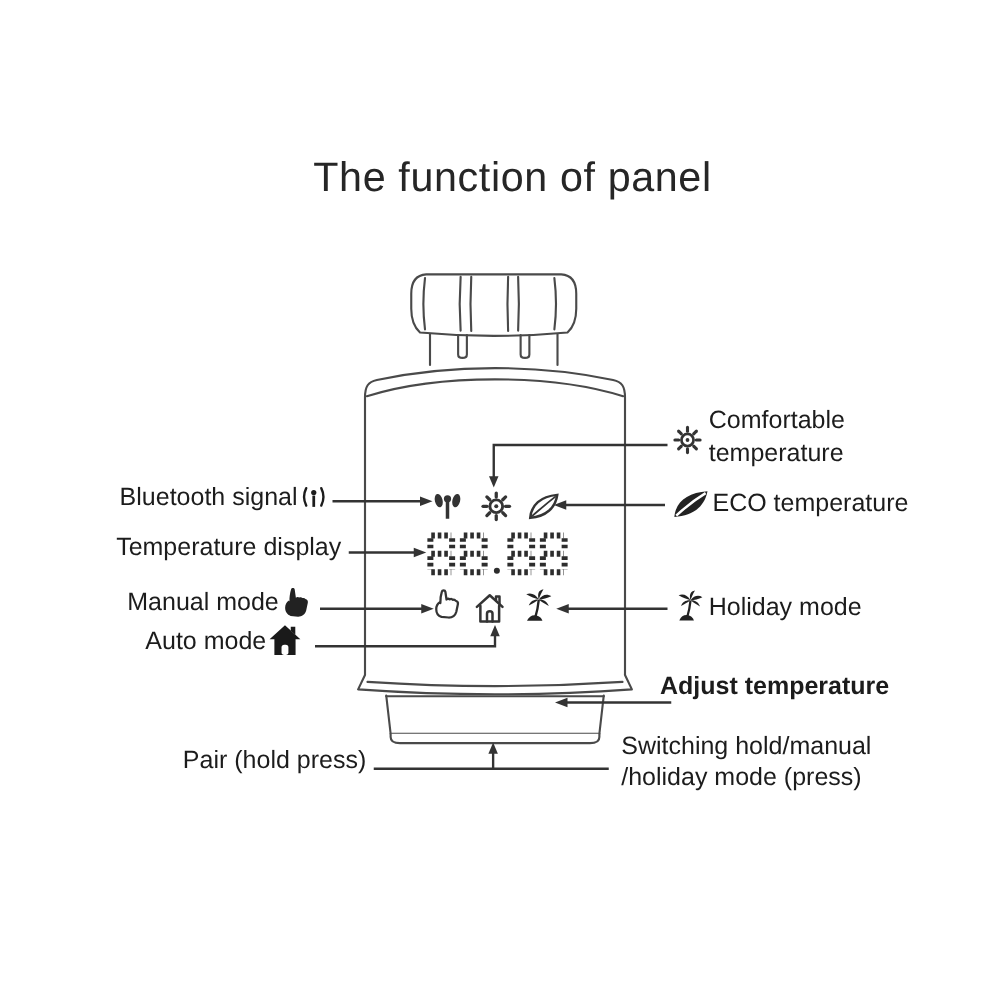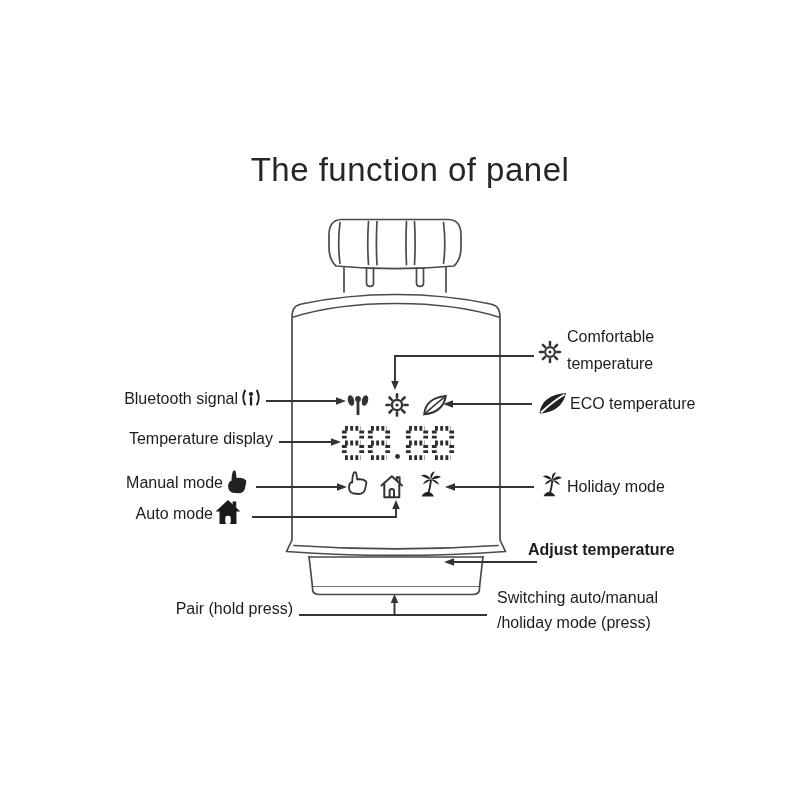--- a/index.html
+++ b/index.html
@@ -1,29 +1,29 @@
 <!DOCTYPE html>
 <html><head>
 <meta charset="utf-8">
 <title>Panel Function Diagram</title>
 <style>
   html,body{margin:0;padding:0;background:#fff;}
   .page{position:relative;width:800px;height:800px;background:#ffffff;overflow:hidden;
         font-family:"Liberation Sans",sans-serif;}
   .title{position:absolute;left:0;right:0;top:123px;text-align:center;
-         font-size:33px;color:#262626;padding-left:20px;letter-spacing:0.5px;margin-top:28px;}
+         font-size:33px;color:#262626;padding-left:20px;letter-spacing:0.5px;}
   .art{position:absolute;left:0;top:0;width:800px;height:800px;}
   .o{fill:none;stroke:#4a4a4a;stroke-width:1.7;stroke-linecap:round;stroke-linejoin:round;}
   .fw{fill:#ffffff;}
   .lead{fill:none;stroke:#333333;stroke-width:1.9;}
   .arr{fill:#333333;stroke:none;}
   .seg{stroke:#2d2d2d;stroke-width:4.8;stroke-dasharray:2.9 2.3;}
   .icS{stroke:#343434;fill:none;stroke-linecap:round;stroke-linejoin:round;}
   .icF{fill:#222222;stroke:none;}
-  .lbl{position:absolute;font-size:16px;color:#1c1c1c;white-space:nowrap;line-height:27px;}
+  .lbl{position:absolute;font-size:20px;color:#1c1c1c;white-space:nowrap;line-height:27px;}
   .lbl.r{text-align:center;}
   .sw{line-height:25px;}
 </style>
 </head>
 <body>
 
 <div class="page">
 
   <div class="title">The function of panel</div>
 
@@ -247,17 +247,17 @@
   <div class="lbl" style="top:390px; left:570px;text-align:right;">
     <span>ECO temperature</span>
   </div>
   <div class="lbl" style="top:473px; left:567px;">
     <span>Holiday mode</span>
   </div>
   <div class="lbl" style="top:536px; left:528px;font-weight:bold;">
     <span>Adjust temperature</span>
   </div>
   <div class="lbl sw" style="top:585px; left:497px;">
-    <div>Switching auto/manual</div>
+    <div>Switching hold/manual</div>
     <div>/holiday mode (press)</div>
   </div>
 
 </div>
 
 </body></html>

